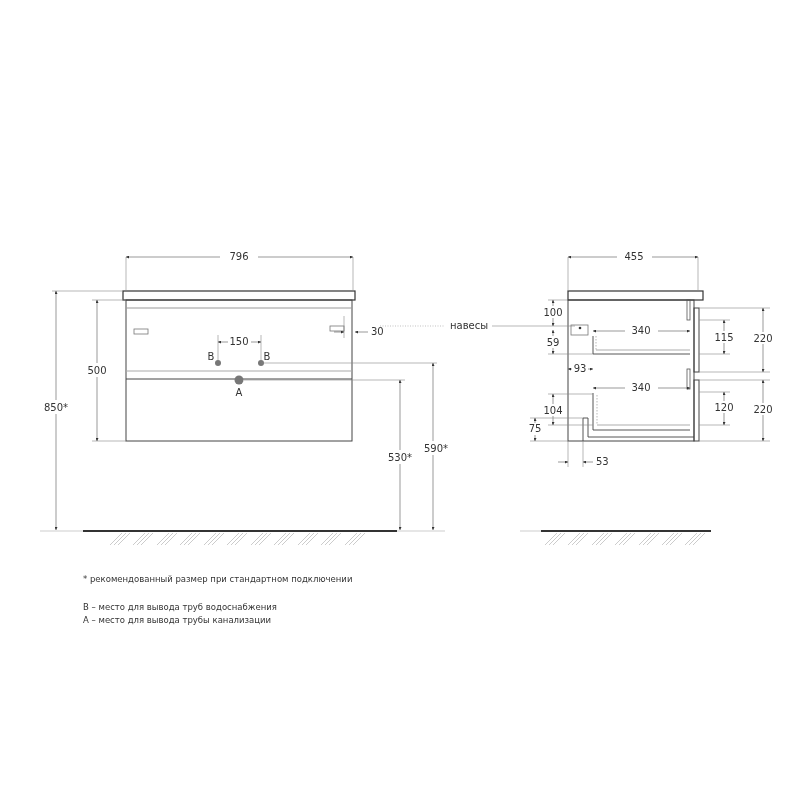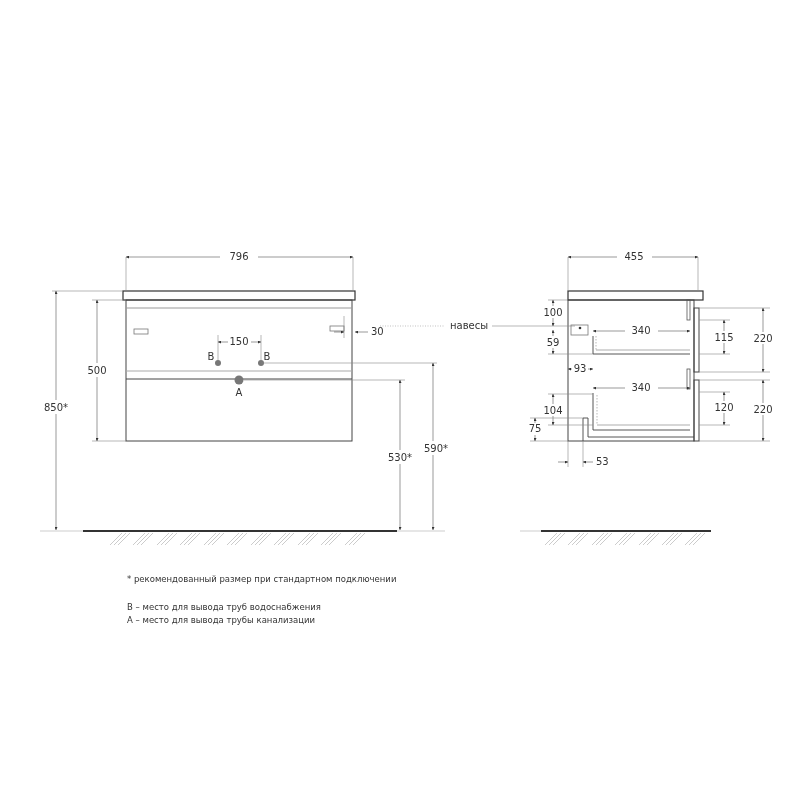--- a/index.html
+++ b/index.html
@@ -1,21 +1,21 @@
 <!DOCTYPE html>
 <html><head>
 <meta charset="utf-8">
 <style>
   html, body { margin:0; padding:0; background:#ffffff; }
   body { width:800px; height:800px; position:relative; overflow:hidden;
          font-family:"DejaVu Sans", sans-serif; color:#333; }
   svg { position:absolute; left:0; top:0; }
   .dim { font-family:"DejaVu Sans", sans-serif; font-size:10px; fill:#333; }
   .note { position:absolute; left:83px; font-size:8.5px; color:#333;
-          font-family:"DejaVu Sans", sans-serif; line-height:14px; white-space:nowrap;margin-left:44px; }
+          font-family:"DejaVu Sans", sans-serif; line-height:14px; white-space:nowrap; }
 </style>
 </head>
 <body>
 
 <svg width="800" height="800" viewBox="0 0 800 800" xmlns="http://www.w3.org/2000/svg">
   <defs>
     <marker id="ar" viewBox="0 0 6 6" refX="6" refY="3" markerWidth="5" markerHeight="5" orient="auto-start-reverse">
       <path d="M0,0 L6,3 L0,6 z" fill="#333"></path>
     </marker>
   </defs>

